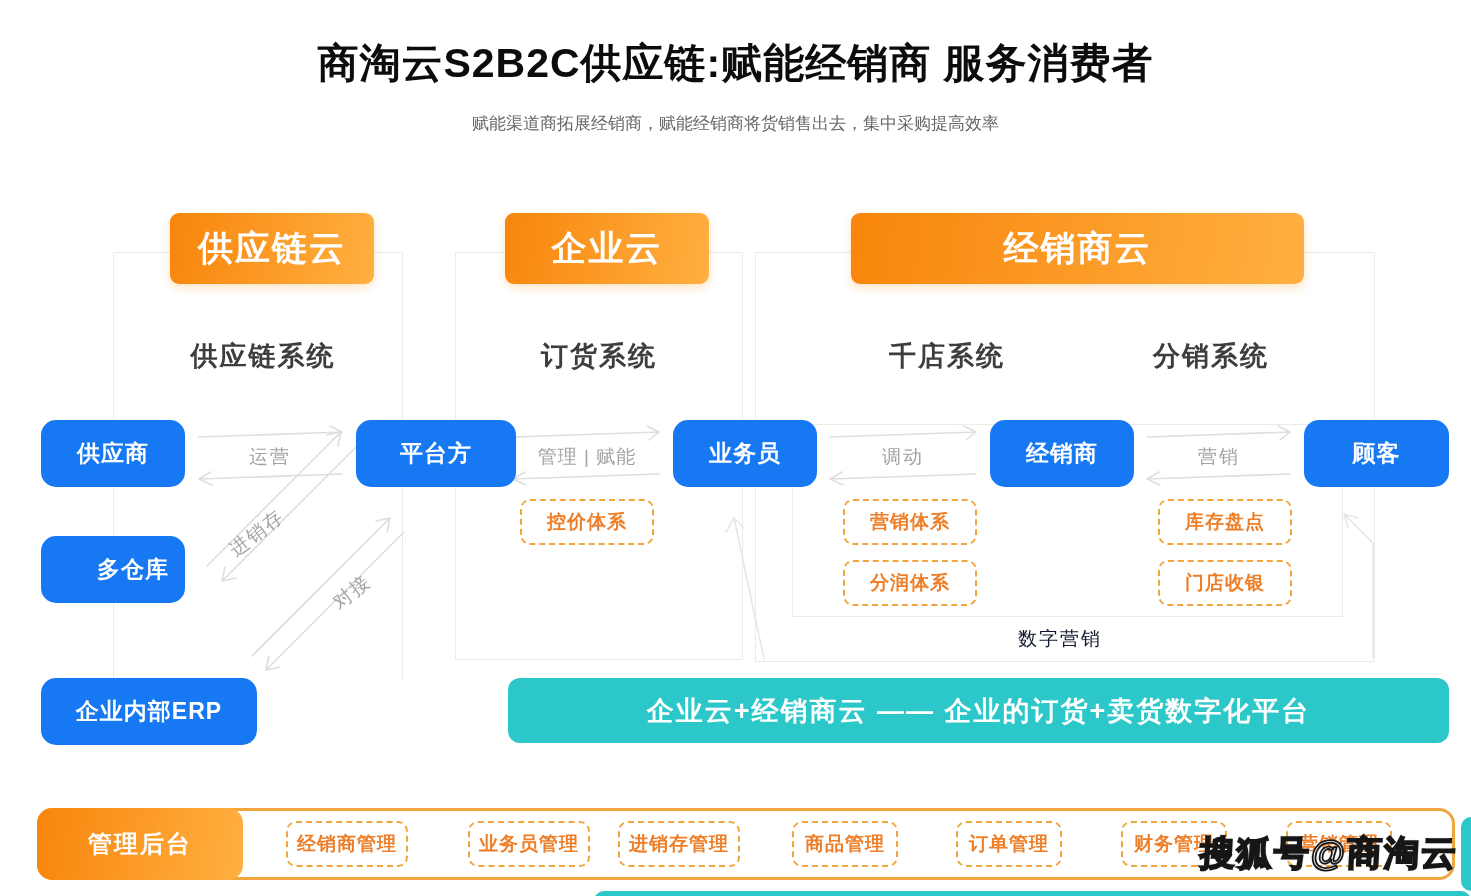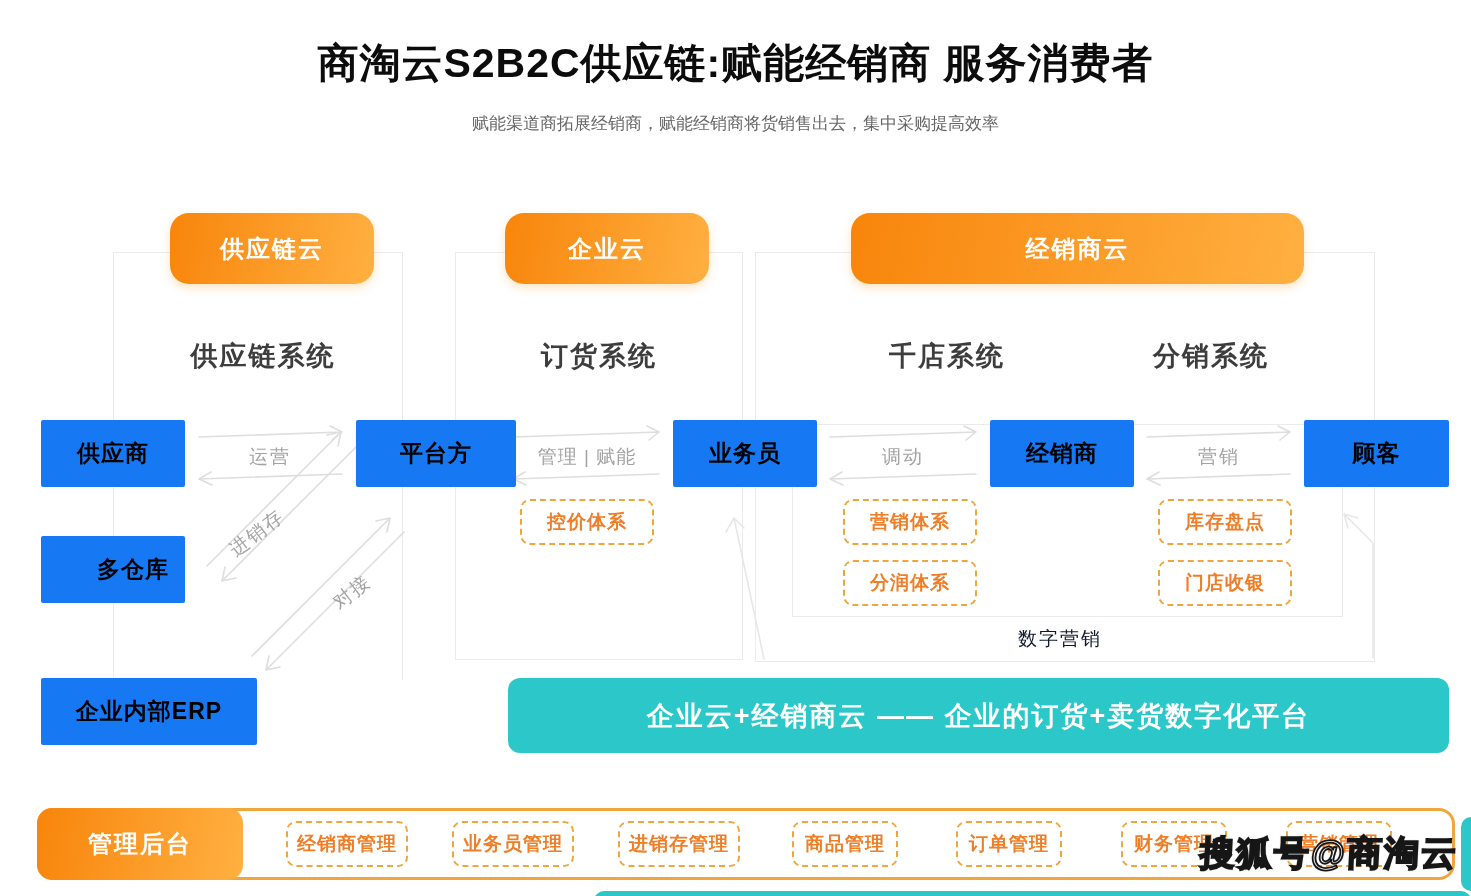--- a/index.html
+++ b/index.html
@@ -15,36 +15,36 @@
   #c1{left:113px;top:252px;width:290px;height:428px;border-bottom:none;}
   #c2{left:455px;top:252px;width:288px;height:408px;}
   #c3{left:755px;top:252px;width:620px;height:410px;}
   #c3i{left:792px;top:424px;width:551px;height:193px;z-index:1;}
 
   #arrowsvg{left:0;top:0;width:1471px;height:896px;z-index:2;}
   .ln{stroke:var(--arrow-line,#dedede);stroke-width:1.6;fill:none;
       stroke-linecap:round;stroke-linejoin:round;}
   .ln.soft{stroke:#e7e7e7;}
 
-  .pill{z-index:3;display:flex;align-items:center;justify-content:center;border-radius:19px;
-        color:#fff;font-size:24px;font-weight:700;letter-spacing:2px;
+  .pill{z-index:3;display:flex;align-items:center;justify-content:center;border-radius:9px;
+        color:#fff;font-size:35px;font-weight:700;letter-spacing:2px;
         background:linear-gradient(100deg,var(--pill-orange-start,#f8850b),var(--pill-orange-end,#ffb041));
         box-shadow:0 4px 10px rgba(248,150,20,.25);}
   #pill-supply{left:170px;top:213px;width:204px;height:71px;}
   #pill-ent{left:505px;top:213px;width:204px;height:71px;}
   #pill-dist{left:851px;top:213px;width:453px;height:71px;}
 
   .sys{z-index:3;text-align:center;font-size:27px;font-weight:700;color:#3d3d3d;letter-spacing:2px;}
   #sys-supply{left:118px;top:338px;width:290px;}
   #sys-order{left:454px;top:338px;width:290px;}
   #sys-store{left:797px;top:338px;width:300px;}
   #sys-dist{left:1061px;top:338px;width:300px;}
 
-  .bluebox{z-index:4;display:flex;align-items:center;justify-content:center;border-radius:2px;
-           background:var(--node-blue,#1678f2);color:#000000;font-size:23px;font-weight:700;letter-spacing:1px;}
+  .bluebox{z-index:4;display:flex;align-items:center;justify-content:center;border-radius:15px;
+           background:var(--node-blue,#1678f2);color:#ffffff;font-size:23px;font-weight:700;letter-spacing:1px;}
   #node-supplier{left:41px;top:420px;width:144px;height:67px;}
   #node-warehouse{left:41px;top:536px;width:144px;height:67px;padding-left:40px;}
   #node-erp{left:41px;top:678px;width:216px;height:67px;}
   #node-platform{left:356px;top:420px;width:160px;height:67px;}
   #node-salesman{left:673px;top:420px;width:144px;height:67px;}
   #node-distrib{left:990px;top:420px;width:144px;height:67px;}
   #node-customer{left:1304px;top:420px;width:145px;height:67px;}
 
   .flowlab{z-index:3;text-align:center;font-size:19px;color:var(--flow-label,#a3a3a3);letter-spacing:2px;}
   #flow-op{left:190px;top:444px;width:160px;}
@@ -60,33 +60,33 @@
   #cap-price{left:520px;top:499px;width:134px;height:46px;}
   #cap-credit{left:520px;top:560px;width:134px;height:46px;}
   #cap-mkt{left:843px;top:499px;width:134px;height:46px;}
   #cap-profit{left:843px;top:560px;width:134px;height:46px;}
   #cap-inv{left:1158px;top:499px;width:134px;height:46px;}
   #cap-cashier{left:1158px;top:560px;width:134px;height:46px;}
 
   #digital-mkt{left:970px;top:626px;width:180px;z-index:3;text-align:center;
                font-size:19px;color:#0f172a;letter-spacing:2px;}
 
-  #banner{left:508px;top:678px;width:941px;height:75px;z-index:4;border-radius:12px;
+  #banner{left:508px;top:678px;width:941px;height:65px;z-index:4;border-radius:12px;
           background:var(--teal,#2bc7c9);color:#fff;display:flex;align-items:center;justify-content:center;
           font-size:27px;font-weight:700;letter-spacing:2px;}
 
   #adminbar{left:37px;top:808px;width:1418px;height:72px;z-index:4;background:#fff;
             border:3px solid var(--dashed-border,#f0a63c);border-radius:16px;}
   #admin-pill{left:37px;top:808px;width:206px;height:72px;z-index:5;border-radius:15px;
               display:flex;align-items:center;justify-content:center;color:#fff;font-size:24px;font-weight:700;
               letter-spacing:2px;
               background:linear-gradient(100deg,var(--pill-orange-start,#f8850b),var(--pill-orange-end,#ffb041));}
   .adm{top:821px;height:46px;z-index:5;}
   #adm-0{left:286px;width:122px;}
-  #adm-1{left:452px;width:122px;}
+  #adm-1{left:468px;width:122px;}
   #adm-2{left:618px;width:122px;}
   #adm-3{left:792px;width:106px;}
   #adm-4{left:956px;width:106px;}
   #adm-5{left:1121px;width:106px;}
   #adm-6{left:1286px;width:106px;}
 
   #watermark{left:1000px;top:830px;width:458px;z-index:9;text-align:right;
              font-size:35px;font-weight:800;letter-spacing:2px;color:rgba(255,255,255,.95);
              -webkit-text-stroke:1.8px #161616;transform:skewX(-3deg);
              text-shadow:0 0 2px rgba(20,20,20,.55);}

